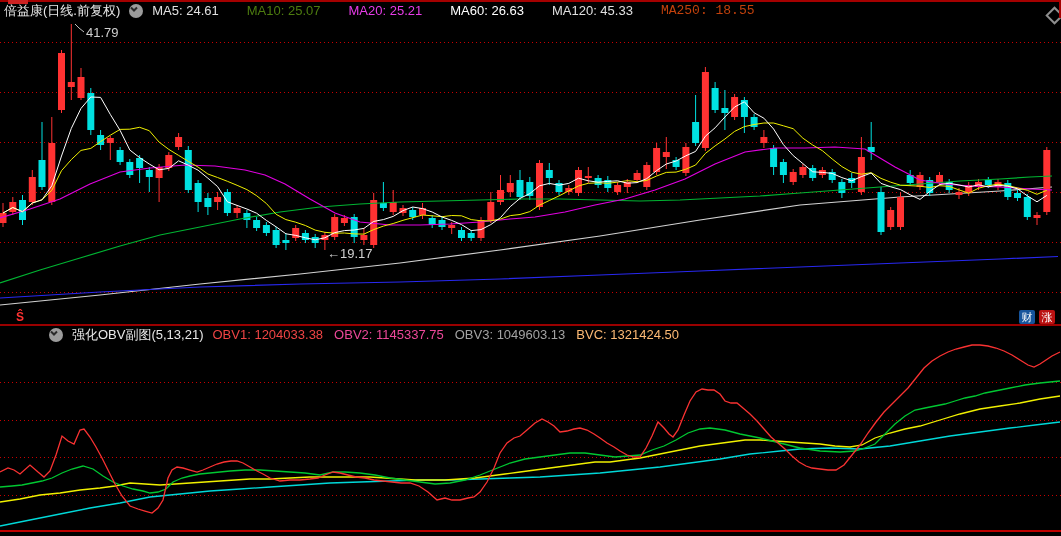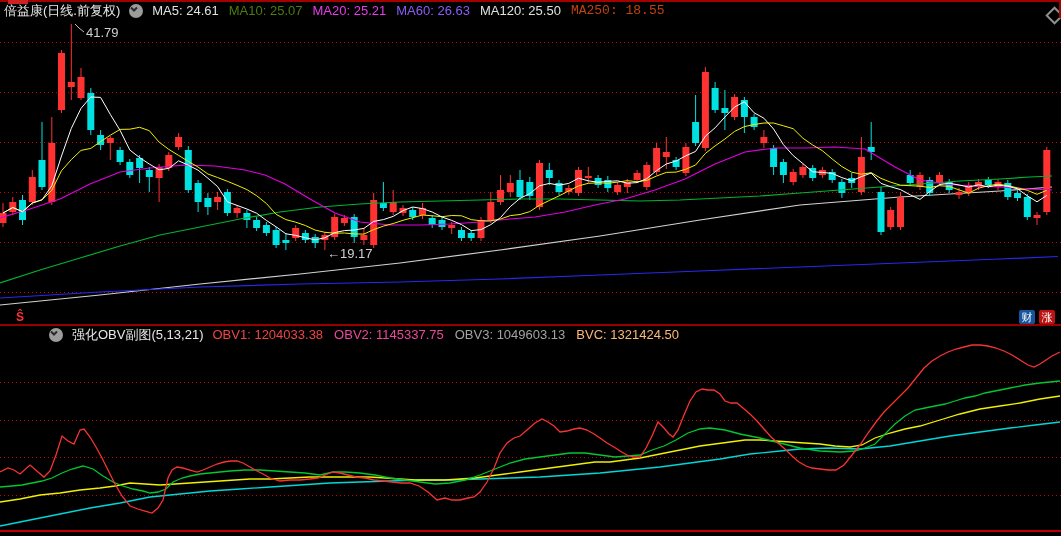--- a/index.html
+++ b/index.html
@@ -29,26 +29,26 @@
   <div class="rtick" style="left:1059px;top:0;width:2px;height:18px;z-index:6;"></div>
   <div class="rtick" style="left:8px;top:0;width:20px;height:4px;background:#cc2222;z-index:7;"></div>
 
   <div class="hdr" style="top:3px;left:4px;z-index:5;">
     <span class="title">倍益康(日线.前复权)</span>
     <span class="circle-icon">
       <svg width="10" height="10" viewBox="0 0 10 10">
           <polyline points="2,3.5 5,6.5 8,3.5" fill="none" stroke="#2a2a2a" stroke-width="2"></polyline>
         </svg>
     </span>
-    <span id="ma-labels" style="display:inline-flex;gap:10px;">
+    <span id="ma-labels" style="display:inline-flex;gap:28px;">
         <span style="color: rgb(224, 224, 224);">MA5: 24.61</span>
         <span style="color: #4d7c0f;">MA10: 25.07</span>
         <span style="color: rgb(232, 60, 232);">MA20: 25.21</span>
-        <span style="color: #8b5cf6;">MA60: 26.63</span>
-        <span style="color: rgb(224, 224, 224);">MA120: 25.50</span>
+        <span style="color: #ffffff;">MA60: 26.63</span>
+        <span style="color: rgb(224, 224, 224);">MA120: 45.33</span>
         <span style="color: #c2410c; font-family: Liberation Mono, monospace;">MA250: 18.55</span>
       </span>
   </div>
 
   <div class="diamond" style="left:1048px;top:9px;"></div>
 
   <svg id="main-chart" class="chart" style="top:20px;" width="1061" height="304" viewBox="0 20 1061 304">
       <line x1="0" x2="1061" y1="292" y2="292" stroke="#c80000" stroke-width="1" stroke-dasharray="1 3" shape-rendering="crispEdges"></line>
       <line x1="0" x2="1061" y1="242" y2="242" stroke="#c80000" stroke-width="1" stroke-dasharray="1 3" shape-rendering="crispEdges"></line>
       <line x1="0" x2="1061" y1="192" y2="192" stroke="#c80000" stroke-width="1" stroke-dasharray="1 3" shape-rendering="crispEdges"></line>

